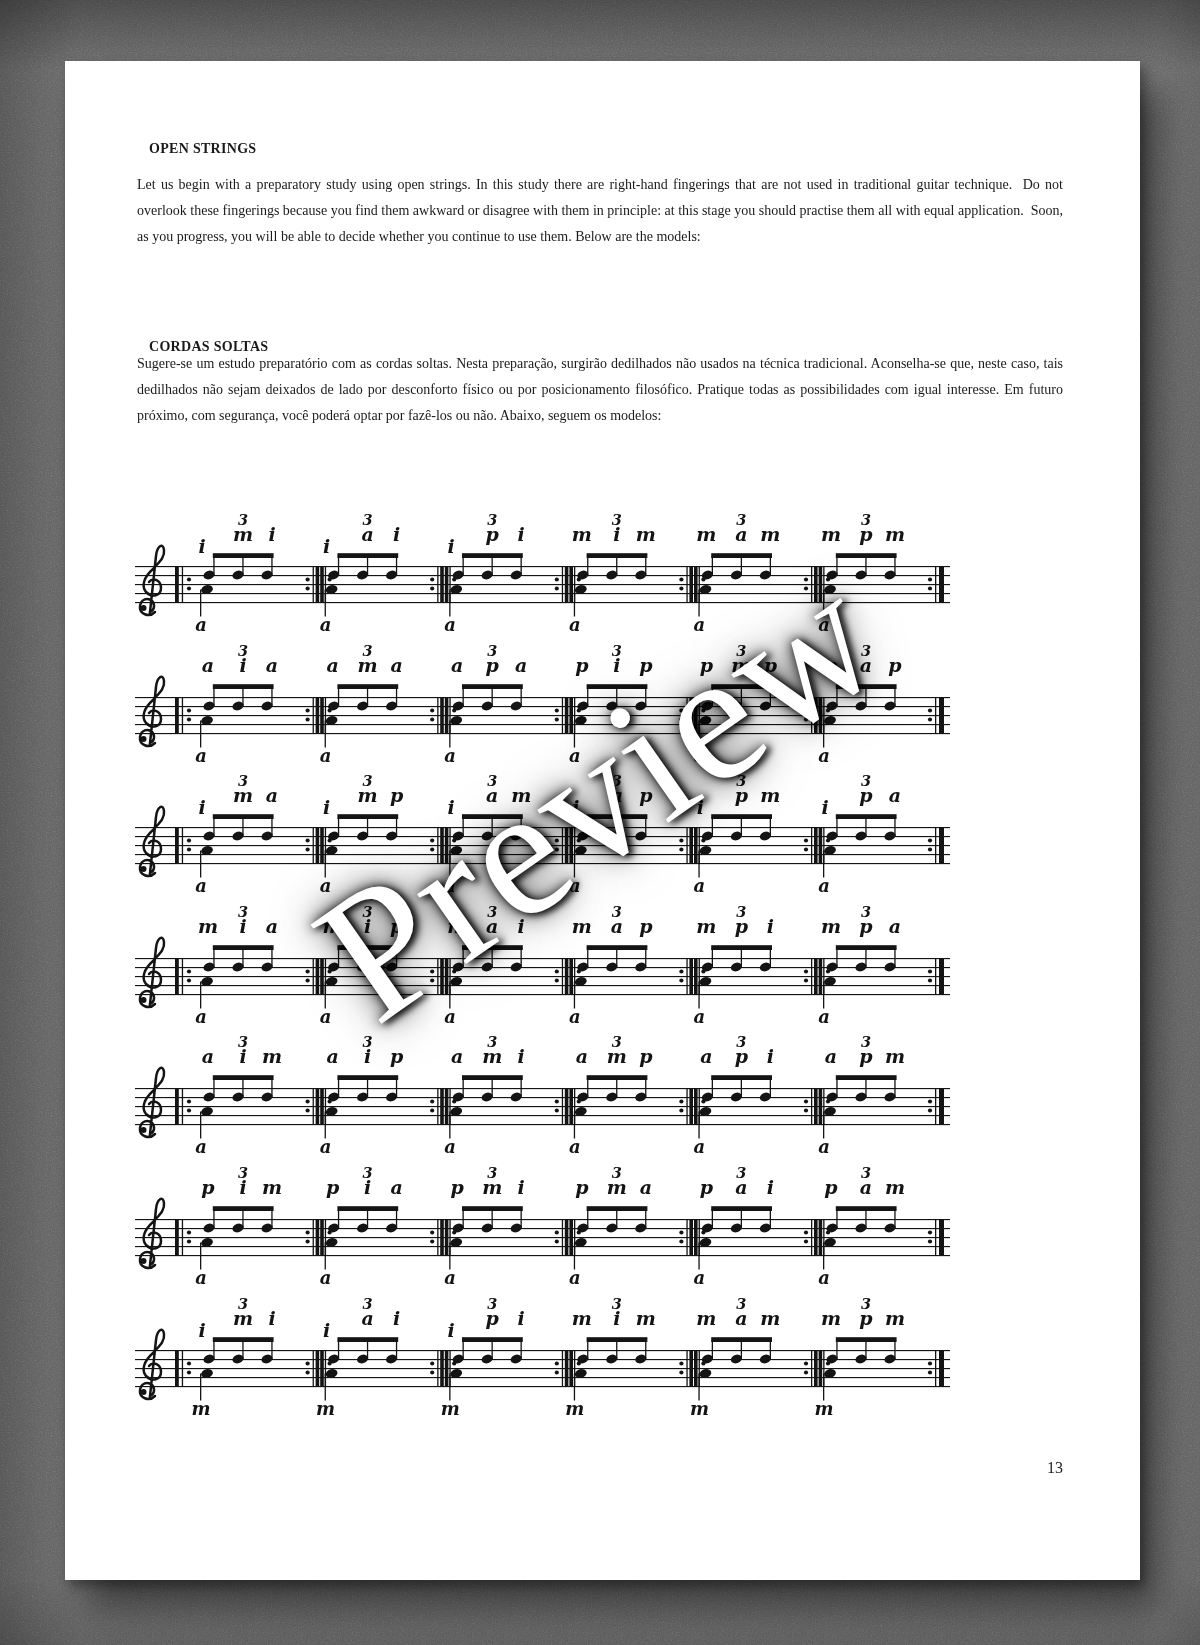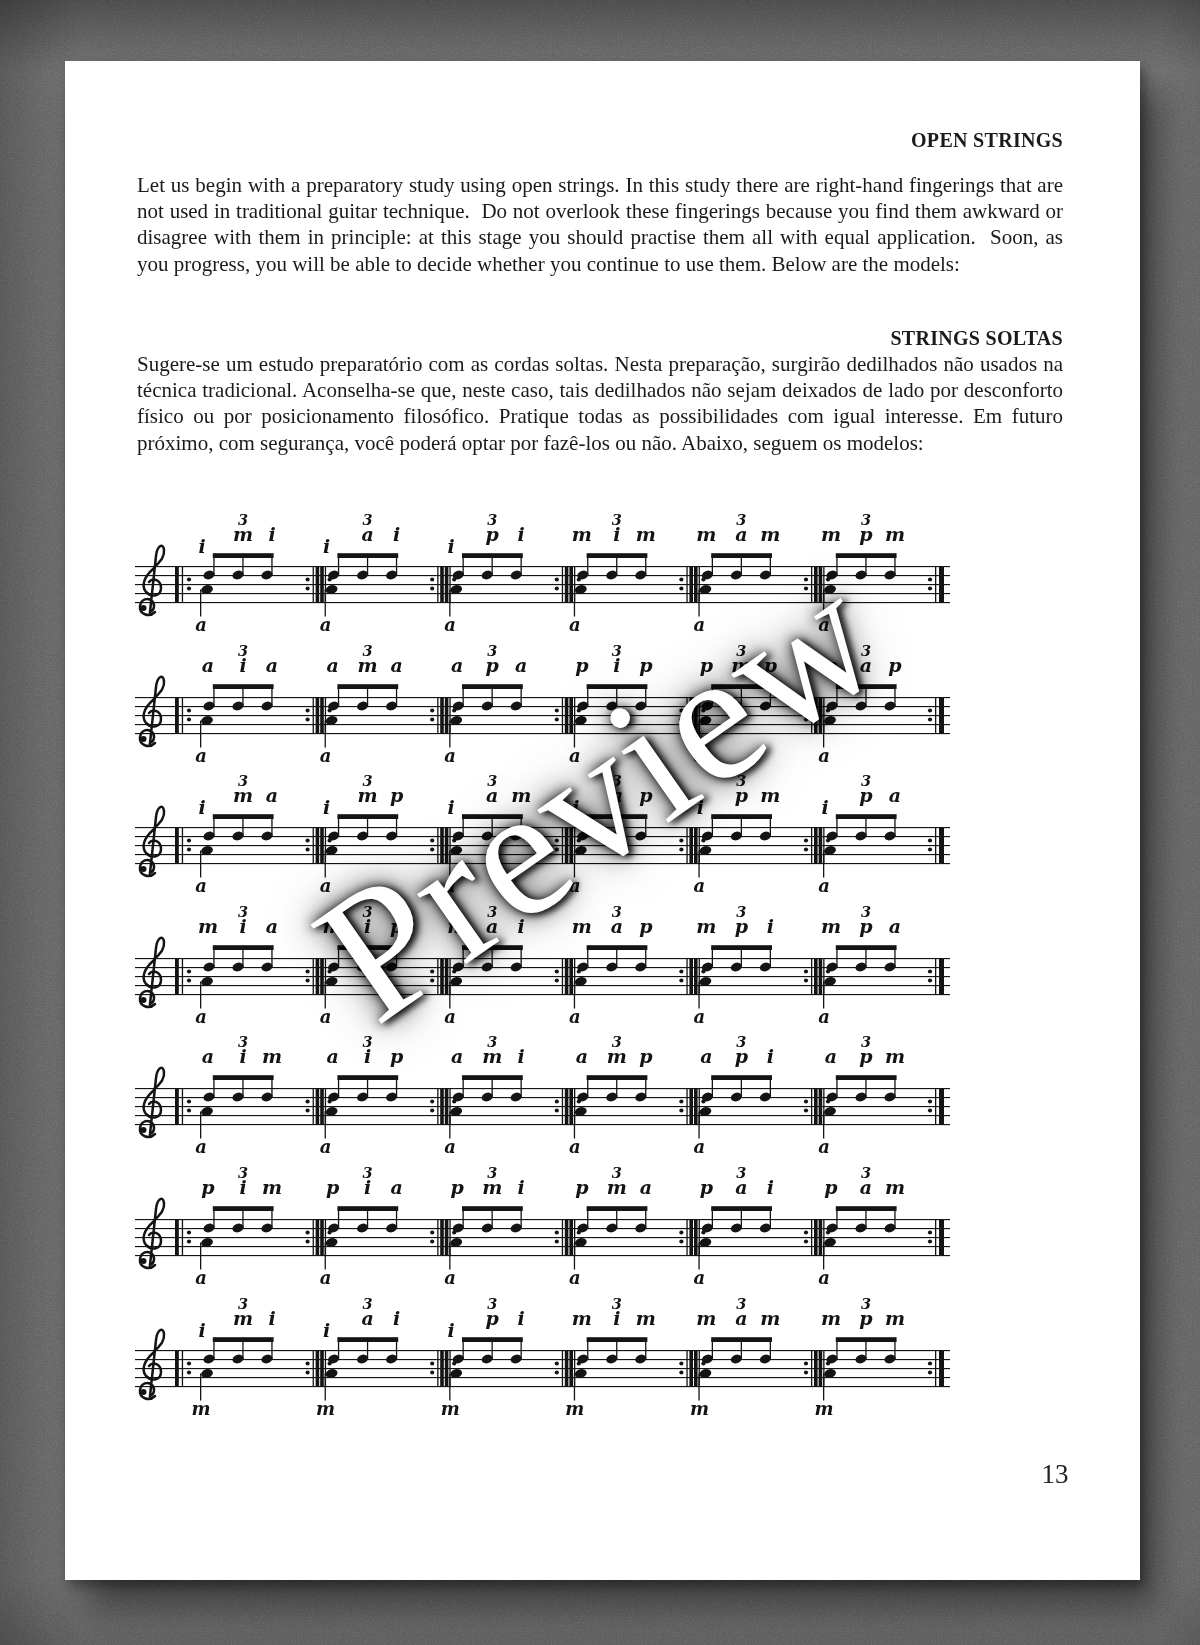--- a/index.html
+++ b/index.html
@@ -17,41 +17,41 @@
       linear-gradient(90deg, rgba(0,0,0,.22), rgba(0,0,0,0) 80px),
       linear-gradient(270deg, rgba(0,0,0,.10), rgba(0,0,0,0) 40px),
       linear-gradient(0deg, rgba(0,0,0,.16), rgba(0,0,0,0) 70px);
   }
   .page{
     position:absolute;left:65px;top:61px;width:1075px;height:1519px;z-index:2;
     background:var(--paper);
     box-shadow: 20px 26px 36px rgba(0,0,0,.48), 4px 6px 10px rgba(0,0,0,.35);
   }
   .heading{
-    position:absolute;left:72px;width:926px;margin:0;
-    text-align:right;font-size:20px;font-weight:bold;color:var(--ink);
+    position:absolute;left:72px;width:926px;margin:12px;
+    text-align:left;font-size:14px;font-weight:bold;color:var(--ink);
     letter-spacing:.3px;
   }
   #heading-en{top:68px;}
   #heading-pt{top:266px;}
   .body-par{
     position:absolute;left:72px;width:926px;margin:0;
-    font-size:21px;line-height:26.2px;color:var(--ink);
+    font-size:14px;line-height:26.2px;color:var(--ink);
     text-align:justify;white-space:pre-wrap;
   }
   #par-en{top:111px;}
   #par-pt{top:290px;}
   #music-systems{position:absolute;left:0;top:0;width:100%;height:100%;}
   #music-systems svg{position:absolute;left:64px;}
   .fl{font-family:"DejaVu Serif","Liberation Serif",serif;font-style:italic;font-weight:bold;font-size:19px;fill:#141414;}
   .fl.t3{font-size:14.5px;}
   .fl.big{font-size:18px;}
   .pagenum{
     position:absolute;left:958px;top:1398px;width:64px;text-align:center;
-    font-size:27px;color:#222;
+    font-size:16px;color:#222;
   }
   .watermark{
     position:absolute;left:168px;top:700px;width:860px;z-index:3;
     text-align:center;line-height:190px;pointer-events:none;
     font-family:"Liberation Serif",serif;font-size:186px;color:#ffffff;
     letter-spacing:3px;
     transform:rotate(-35deg);
     text-shadow:
       3px 4px 6px rgba(0,0,0,.8),
       0 0 12px rgba(0,0,0,.9),
@@ -70,21 +70,21 @@
     </filter>
   </defs>
   <rect width="1200" height="1645" fill="#9e9e9e"></rect>
   <rect width="1200" height="1645" filter="url(#grainf)" opacity="0.28"></rect>
 </svg>
 <div class="vignette"></div>
 
 <div class="page">
   <h1 class="heading" id="heading-en">OPEN STRINGS</h1>
   <p class="body-par" id="par-en">Let us begin with a preparatory study using open strings. In this study there are right-hand fingerings that are not used in traditional guitar technique.  Do not overlook these fingerings because you find them awkward or disagree with them in principle: at this stage you should practise them all with equal application.  Soon, as you progress, you will be able to decide whether you continue to use them. Below are the models:</p>
-  <h2 class="heading" id="heading-pt">STRINGS SOLTAS</h2>
+  <h2 class="heading" id="heading-pt">CORDAS SOLTAS</h2>
   <p class="body-par" id="par-pt">Sugere-se um estudo preparatório com as cordas soltas. Nesta preparação, surgirão dedilhados não usados na técnica tradicional. Aconselha-se que, neste caso, tais dedilhados não sejam deixados de lado por desconforto físico ou por posicionamento filosófico. Pratique todas as possibilidades com igual interesse. Em futuro próximo, com segurança, você poderá optar por fazê-los ou não. Abaixo, seguem os modelos:</p>
   <div id="music-systems">
       <svg width="830" height="150" style="top: 439px;">
         <rect x="6" y="66" width="815" height="1.15" fill="#141414"></rect>
         <rect x="6" y="75" width="815" height="1.15" fill="#141414"></rect>
         <rect x="6" y="84" width="815" height="1.15" fill="#141414"></rect>
         <rect x="6" y="93" width="815" height="1.15" fill="#141414"></rect>
         <rect x="6" y="102" width="815" height="1.15" fill="#141414"></rect>
         <path d="M26,112 C20,118 10,114 11,106 C12,99 19,97 23,101 C26,104 26,110 21,112 L27,56 C28,46 34,42 35,50 C36,58 29,63 24,69 C15,77 12,86 17,92 C23,98 32,96 32,88 C32,80 24,77 20,82" fill="none" stroke="#141414" stroke-width="2.5" stroke-linecap="round"></path>
         <circle cx="14.5" cy="108" r="3" fill="#141414"></circle>

